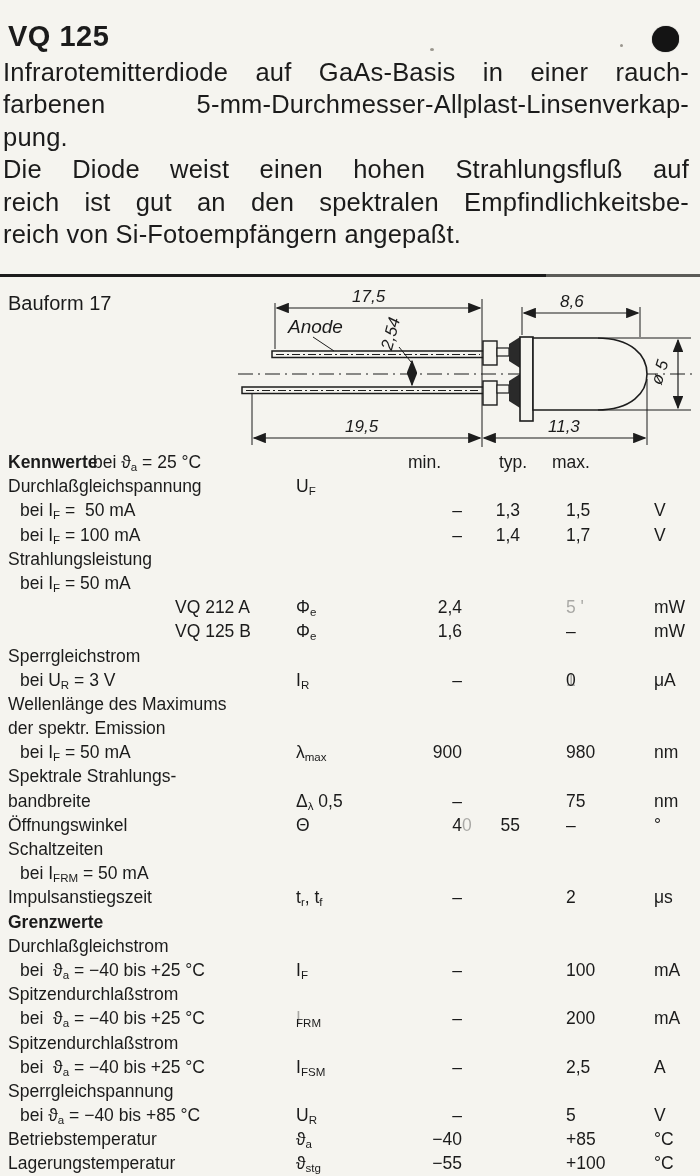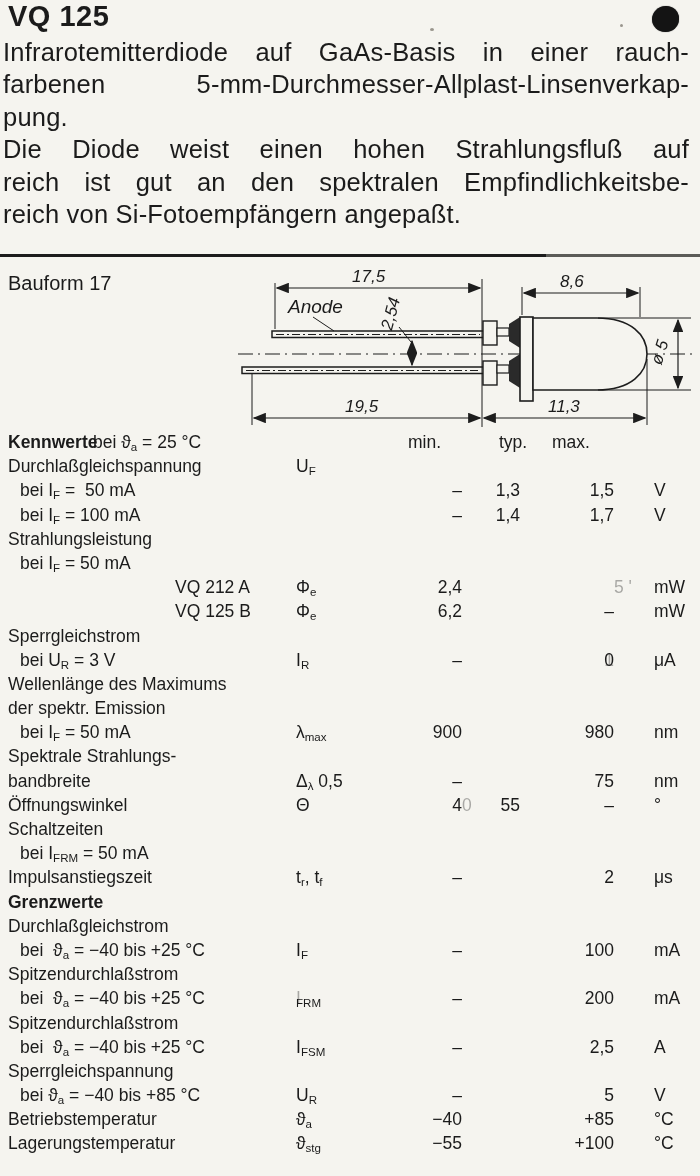--- a/index.html
+++ b/index.html
@@ -1,21 +1,21 @@
 <!DOCTYPE html>
 <html lang="de"><head>
 <meta charset="utf-8">
 <style>
   html,body{margin:0;padding:0;}
   body{
     width:700px;height:1176px;overflow:hidden;position:relative;
     background:#f5f4ef;color:#1b1b1b;
     font-family:"Liberation Sans","DejaVu Sans",sans-serif;
   }
-  .page{position:absolute;inset:0;}
+  .page{position:absolute;inset:0;margin-top:20px;}
   h1.title{
     position:absolute;left:8px;top:0px;margin:0;
     font-size:29px;font-weight:700;letter-spacing:.5px;
   }
   .dot{
     position:absolute;left:652px;top:6px;width:27px;height:26px;
     background:#141414;border-radius:52% 48% 50% 50%;
     box-shadow:0 0 1px #555;
   }
   .speck{position:absolute;background:#9a968e;border-radius:50%;}
@@ -39,21 +39,21 @@
   .trow span{position:absolute;top:0;white-space:pre;}
   .b{font-weight:700;}
   .faint{opacity:.35;}
   sub{font-size:.66em;vertical-align:-.28em;}
   .c-label{left:8px;}
   .c-label.ind1{left:20px;}
   .c-label.ind2{left:175px;}
   .c-sym{left:296px;}
   .c-min{left:392px;width:70px;text-align:right;}
   .c-typ{left:455px;width:65px;text-align:right;}
-  .c-max{left:517px;width:97px;text-align:right;}
+  .c-max{left:566px;width:97px;text-align:left;}
   .c-unit{left:654px;}
   .h-title{left:8px;font-weight:700;}
   .h-cond{left:93px;}
   .h-min{left:408px;}
   .h-typ{left:499px;}
   .h-max{left:552px;}
 </style>
 </head>
 <body>
 
@@ -162,21 +162,21 @@
       <div class="trow">
         <span class="c-label ind2">VQ 212 A</span>
         <span class="c-sym">Φ<sub>e</sub></span>
         <span class="c-min">2,4</span>
         <span class="c-max"><span class="faint">5 '</span></span>
         <span class="c-unit">mW</span>
       </div>
       <div class="trow">
         <span class="c-label ind2">VQ 125 B</span>
         <span class="c-sym">Φ<sub>e</sub></span>
-        <span class="c-min">6,2</span>
+        <span class="c-min">1,6</span>
         <span class="c-max">–</span>
         <span class="c-unit">mW</span>
       </div>
       <div class="trow">
         <span class="c-label ind0">Sperrgleichstrom</span>
       </div>
       <div class="trow">
         <span class="c-label ind1">bei U<sub>R</sub> = 3 V</span>
         <span class="c-sym">I<sub>R</sub></span>
         <span class="c-min">–</span>

